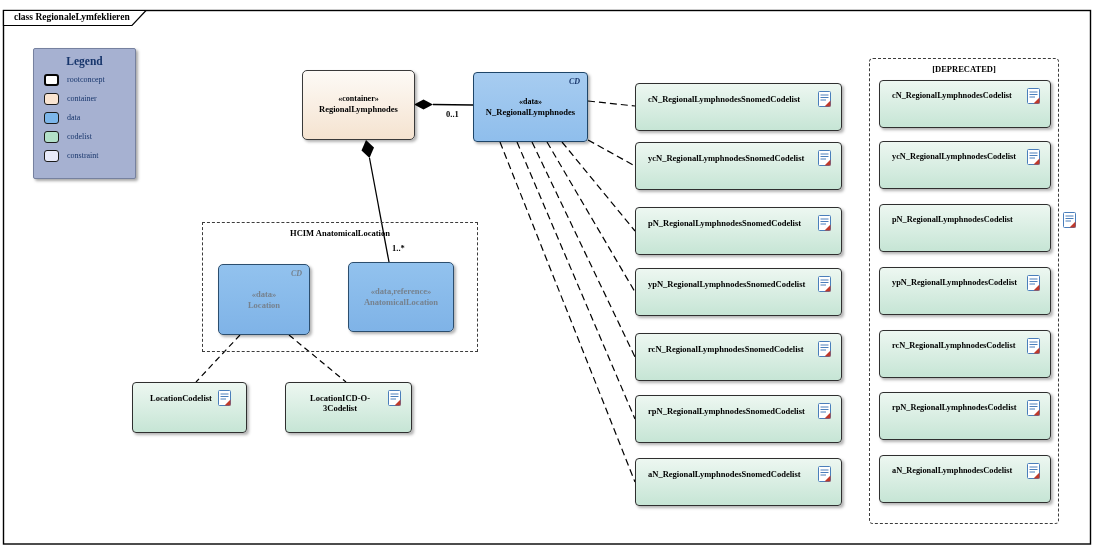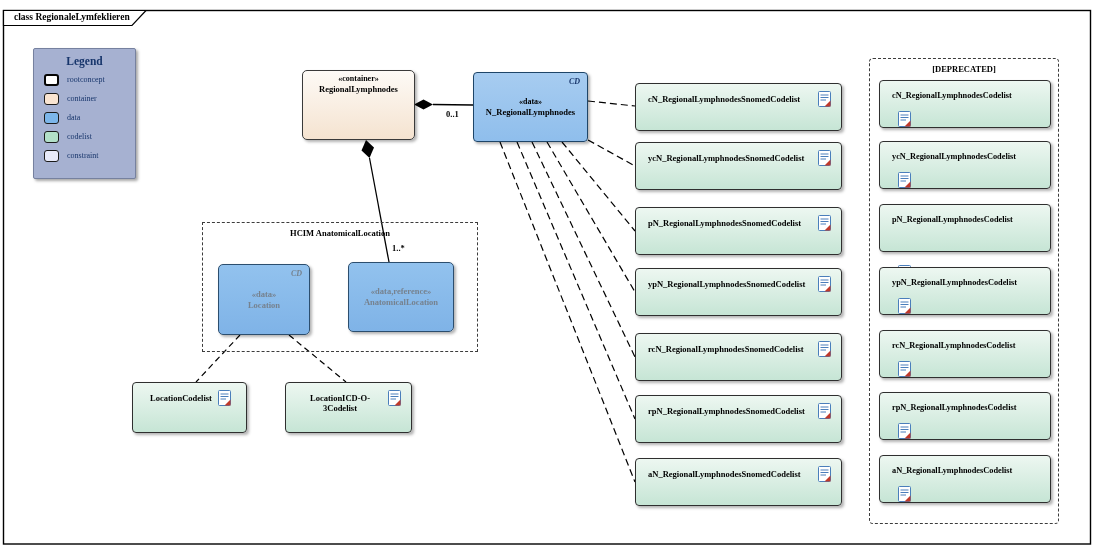--- a/index.html
+++ b/index.html
@@ -32,21 +32,21 @@
     position:absolute; z-index:2; border-radius:5px;
     box-shadow:2px 2px 3px rgba(0,0,0,0.3);
     font-size:8.5px; font-weight:bold; color:#000;
   }
   .node .stereo { font-size:8px; }
   .cd-tag { position:absolute; top:3px; right:7px; font-size:8px; font-style:italic; font-weight:bold; color:#17356b; }
 
   .container-box {
     left:302px; top:70px; width:113px; height:70px;
     background:linear-gradient(180deg,#fdfaf6 0%,#f5e3d0 100%);
-    border:1.2px solid #3a3a3a; text-align:center; padding-top:2px; line-height:11px;
+    border:1.2px solid #3a3a3a; text-align:center; padding-top:22px; line-height:11px;
   }
   .data-box {
     left:473px; top:72px; width:115px; height:70px;
     background:linear-gradient(180deg,#a7ccf0 0%,#8fbeec 100%);
     border:1.2px solid #1e4568; text-align:center;
     display:flex; flex-direction:column; justify-content:center; line-height:11px; border-radius:4px;
   }
 
   
   .group-frame {
@@ -74,21 +74,21 @@
     border:1.2px solid #2f2f2f; box-shadow:2px 2px 3px rgba(0,0,0,0.3);
     font-size:8.5px; font-weight:bold; color:#000;
     display:flex; align-items:flex-start; justify-content:space-between;
     padding:10px 10px 0 12px;
     text-align:center;
   }
   .code-box .doc { flex:0 0 auto; margin-left:6px; margin-top:-3px; }
   .code-box.centered { justify-content:center; }
 
   .snomed { left:635px; width:207px; height:48px; }
-  .dep    { left:879px; width:172px; height:48px; font-size:8.3px;flex-direction:column; }
+  .dep    { left:879px; width:172px; height:48px; font-size:8.3px; }
 
   .mult-label { position:absolute; z-index:3; font-size:8.5px; font-weight:600; color:#000; }
 </style>
 </head>
 <body>
 
 <div id="canvas">
 
   <svg id="lines" width="1094" height="553" viewBox="0 0 1094 553">
 

